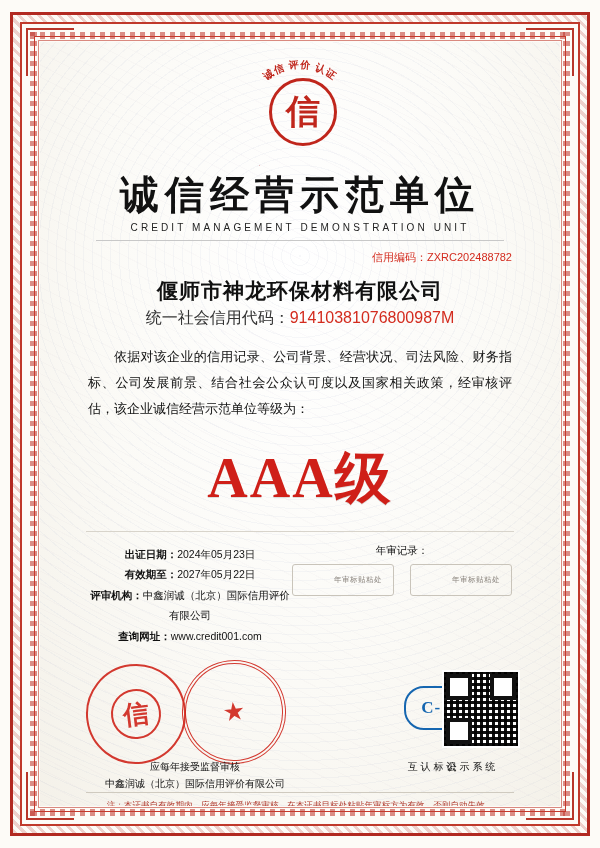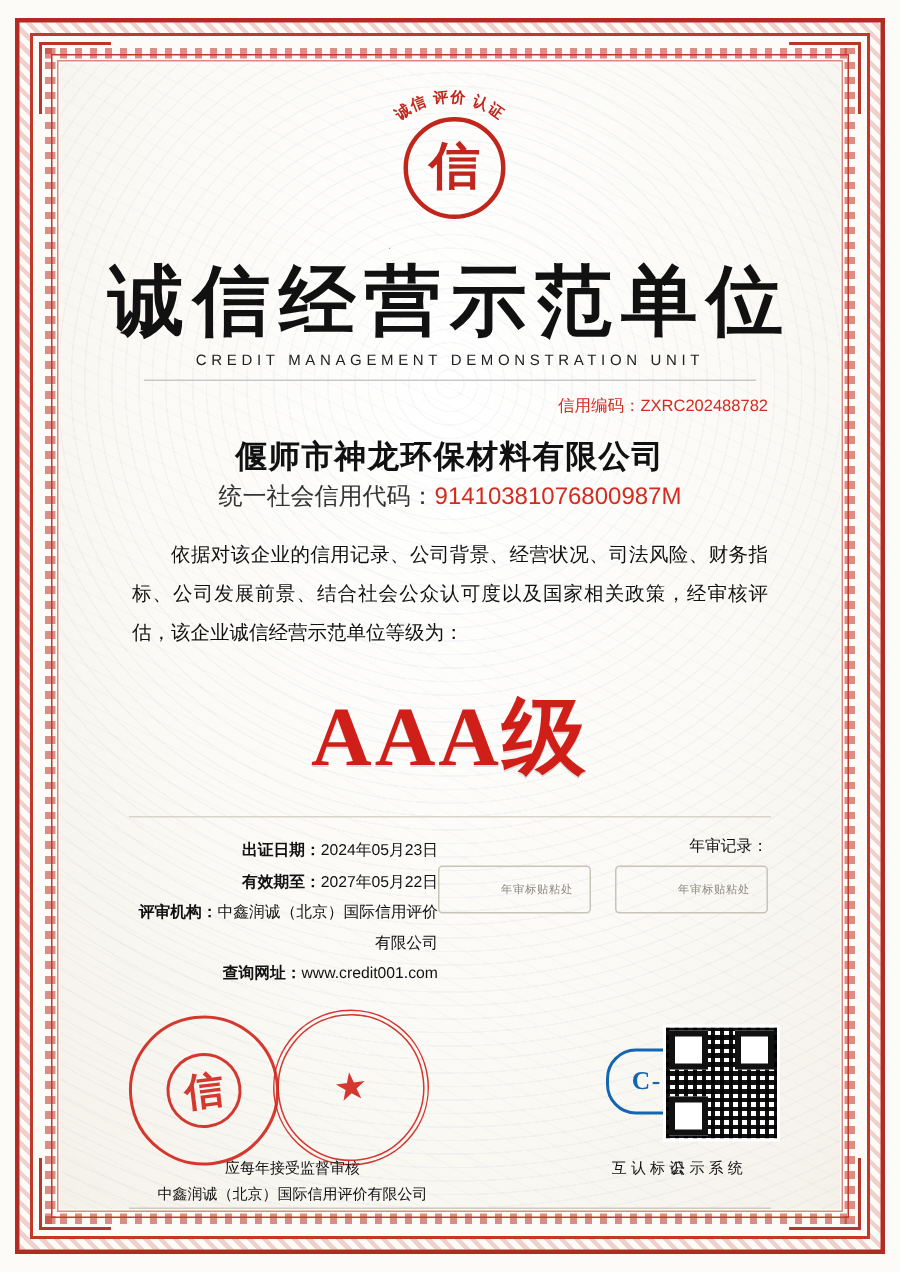--- a/index.html
+++ b/index.html
@@ -97,21 +97,21 @@
   .emblem .pinyin{
     position:absolute;left:0;bottom:4px;width:116px;
   }
   .emblem .pinyin text{
     font-family:"Liberation Sans", sans-serif;
     font-size:6.6px;fill:#c0261c;letter-spacing:0.4px;
   }
 
   .title-cn{
     font-family:"Liberation Serif", serif;
-    font-size:51px;font-weight:bold;color:#111;
+    font-size:39px;font-weight:bold;color:#111;
     letter-spacing:6px;margin:4px 0 0;line-height:1.1;
   }
   .title-en{
     font-family:"Liberation Sans", sans-serif;
     font-size:10px;color:#222;letter-spacing:3.1px;
     margin:5px 0 0;
   }
   .rule{
     height:1px;background:#c8c8c8;margin:7px 34px 0;
   }
@@ -137,21 +137,21 @@
   .grade{
     font-family:"Liberation Serif", serif;
     font-size:56px;font-weight:bold;color:#cf1f18;
     margin:18px 0 6px;letter-spacing:2px;
     text-shadow:0 1px 0 rgba(0,0,0,0.12);
   }
   .divider2{height:1px;background:#d8d4cb;margin:14px 24px 0;}
 
   .info{
     display:flex;justify-content:space-between;margin:12px 26px 12px;
-    text-align:right;
+    text-align:center;
   }
   .info-left{font-size:10.5px;color:#111;line-height:1.95;}
   .info-left b{font-weight:bold;}
   .info-right{width:220px;}
   .annual-title{font-size:10.5px;color:#111;margin-bottom:6px;}
   .stamp-slots{display:flex;gap:16px;}
   .slot{
     width:84px;height:30px;border:1px solid #c9c4ba;border-radius:3px;
     display:flex;align-items:center;justify-content:center;
     font-size:7.5px;color:#8d8780;letter-spacing:0.5px;padding-left:30px;

